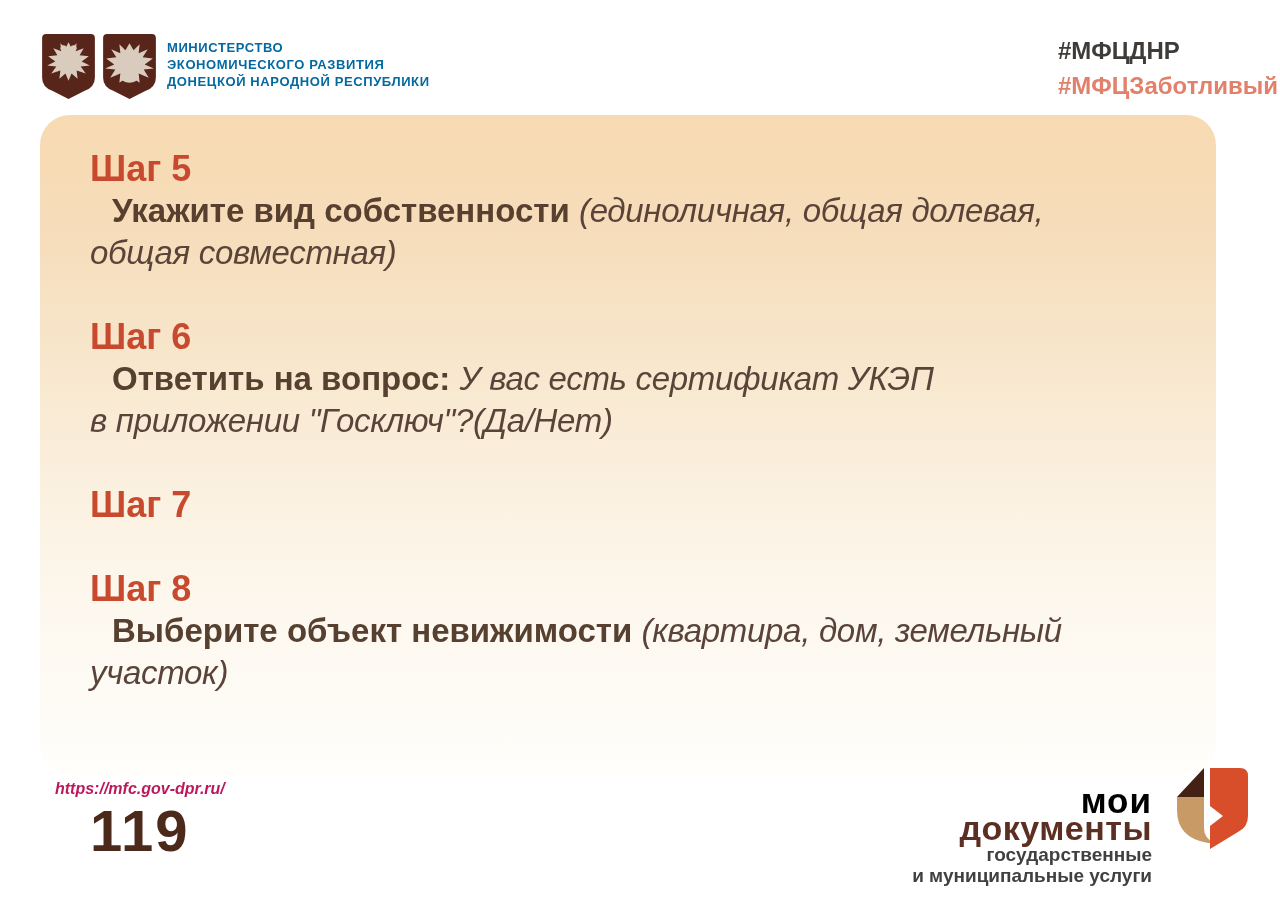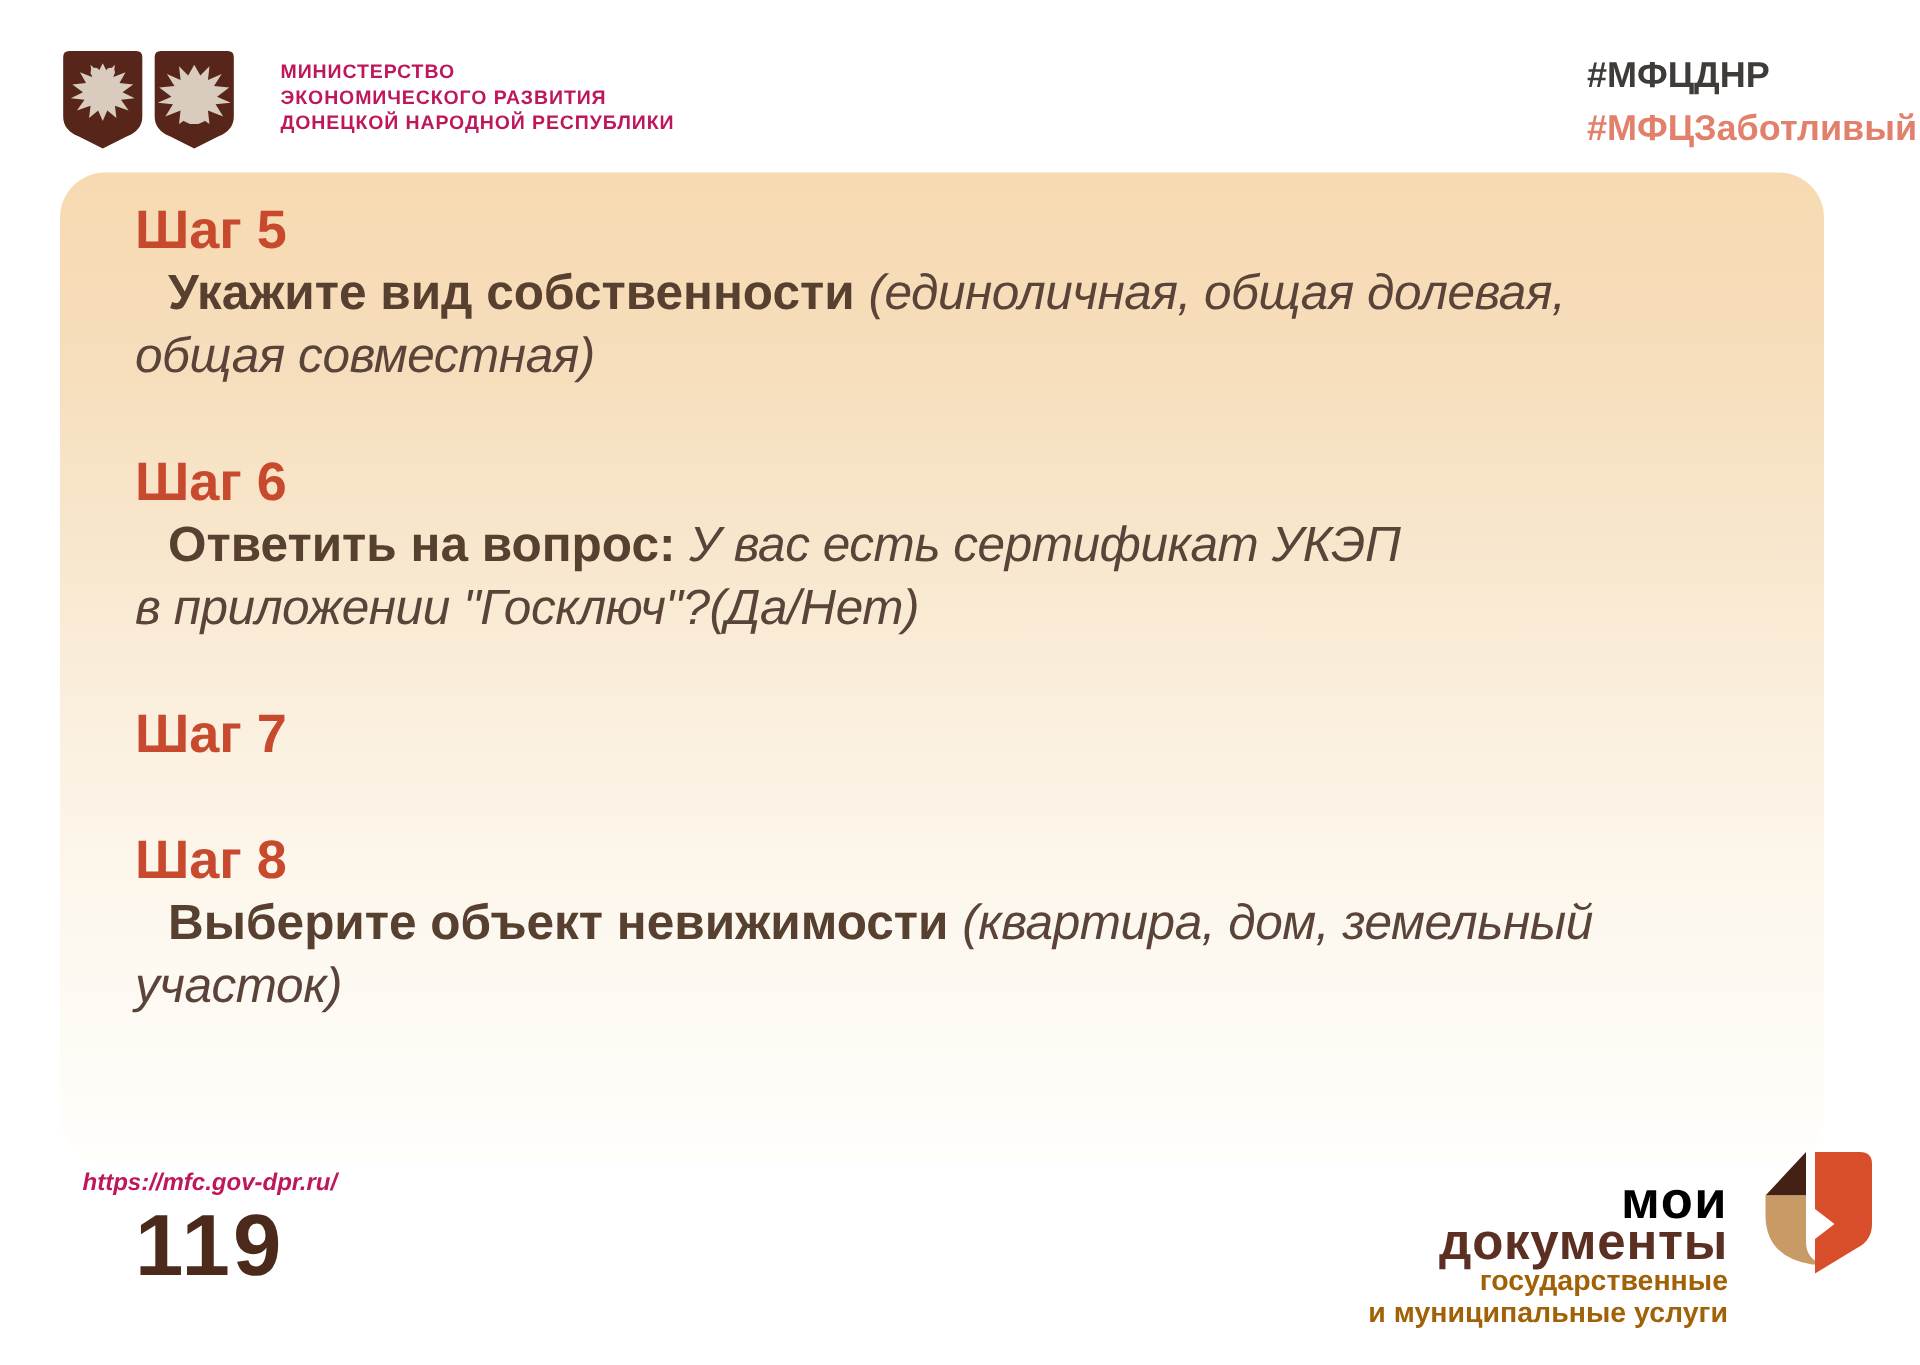--- a/index.html
+++ b/index.html
@@ -25,23 +25,22 @@
   .emblem-2 { left: 101px; }
 
   .ministry {
     position: absolute;
     left: 167px;
     top: 39px;
     font-size: 13px;
     font-weight: 600;
     letter-spacing: 0.6px;
     line-height: 1.32;
-    color: #be185d;
+    color: #0369a1;
     text-transform: uppercase;
-    margin-left: 20px;
   }
 
   .hashtags {
     position: absolute;
     left: 1058px;
     top: 34px;
     font-size: 24px;
     font-weight: 600;
     line-height: 1.45;
   }
@@ -56,21 +55,21 @@
     width: 1176px;
     height: 660px;
     border-radius: 30px;
     background: linear-gradient(180deg,
       #f7dab1 0%,
       #f6ddbb 18%,
       #f8e7cd 38%,
       #fbf1e1 58%,
       #fdf8ef 76%,
       #fffefb 100%);
-    padding: 16px 40px 0 50px;
+    padding: 32px 40px 0 50px;
   }
 
   .step { margin-bottom: 41px; }
   .step-title {
     font-size: 36px;
     font-weight: 700;
     line-height: 43px;
     color: #c84a2e;
   }
   .step-body {
@@ -134,21 +133,21 @@
   .md-dok {
     font-size: 34px;
     font-weight: 700;
     color: #5c2f23;
     line-height: 32px;
     letter-spacing: 0.5px;
   }
   .md-sub {
     font-size: 19px;
     font-weight: 600;
-    color: #a16207;
+    color: #404040;
     line-height: 21px;
   }
   .md-mark { width: 92px; height: 106px; }
 </style>
 </head>
 <body>
 
 <div class="page">
 
   <svg class="emblem emblem-1" viewBox="0 0 56 68">

